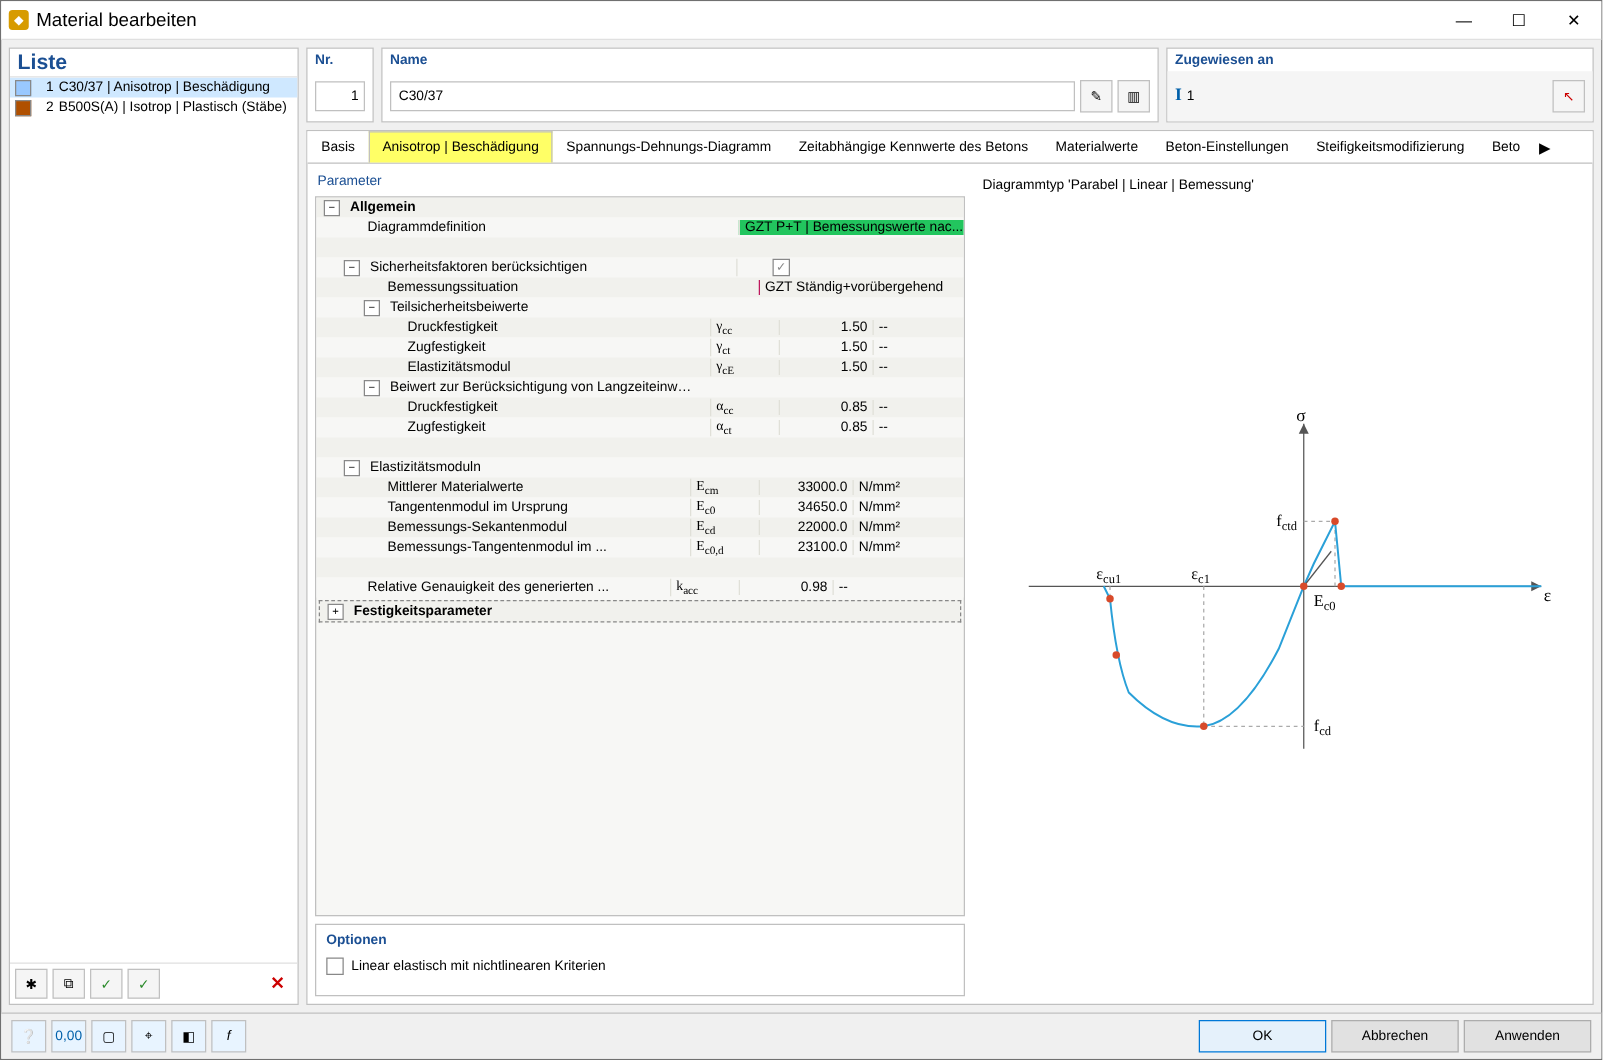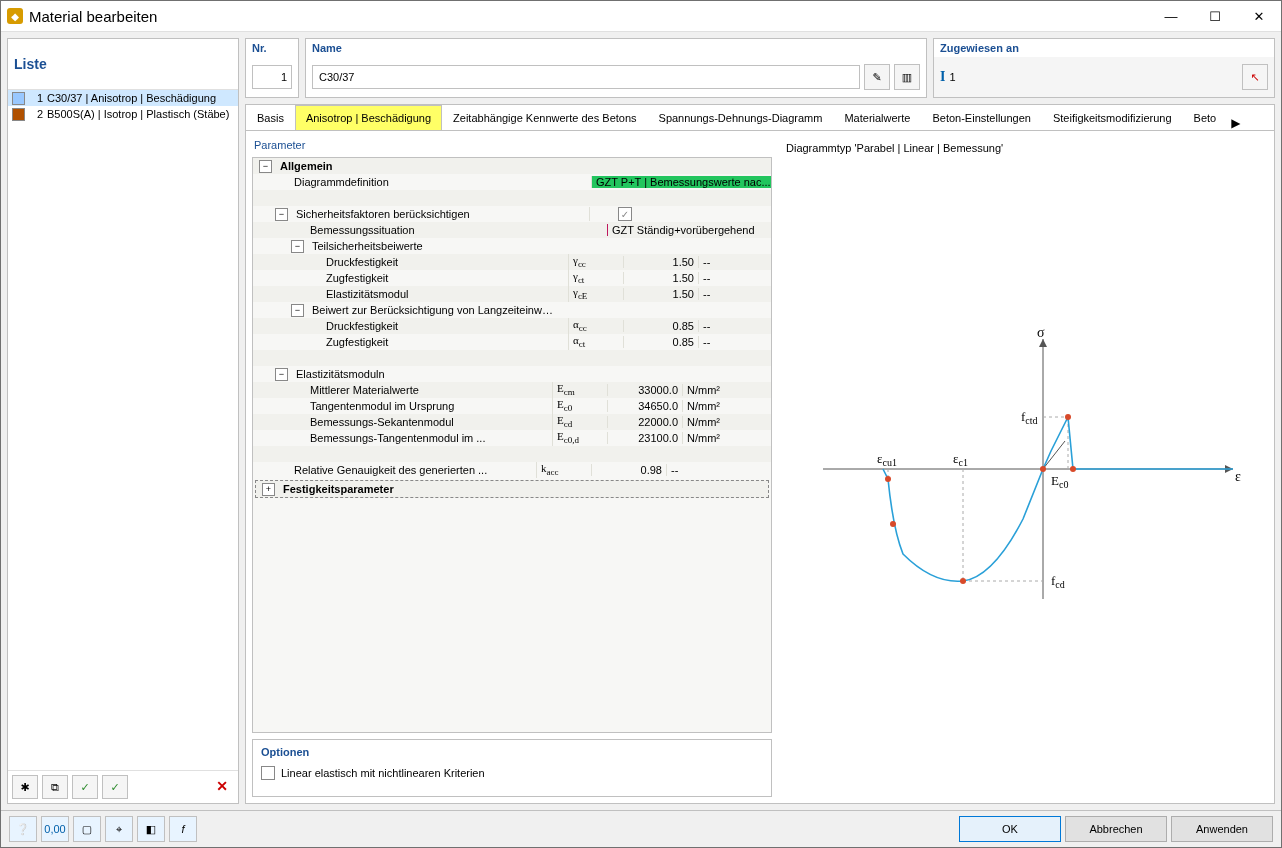--- a/index.html
+++ b/index.html
@@ -4,21 +4,21 @@
 <style>
   html,body{margin:0;padding:0;font-family:"Segoe UI",Tahoma,sans-serif;font-size:11px;color:#000;background:#fff}
   .window{width:1282px;height:848px;border:1px solid #707070;box-sizing:border-box;display:flex;flex-direction:column;background:#f0f0f0}
   .titlebar{height:30px;display:flex;align-items:center;background:#fff;border-bottom:1px solid #e0e0e0}
   .titlebar .icon{width:16px;height:16px;margin:0 6px;background:#d79b00;border-radius:3px;display:flex;align-items:center;justify-content:center;font-size:10px;color:#fff}
   .titlebar .title{flex:1;font-size:15px}
   .winbtns{display:flex}
   .winbtn{width:44px;height:30px;display:flex;align-items:center;justify-content:center;font-size:13px}
   .body{flex:1;display:flex;padding:6px;gap:6px;min-height:0}
   .panel{border:1px solid #c0c0c0;background:#fff;display:flex;flex-direction:column;box-sizing:border-box}
-  .panel-title{font-weight:bold;color:#1b4f93;padding:17px 6px;font-size:14px;border-bottom:1px solid #e0e0e0}
+  .panel-title{font-weight:bold;color:#1b4f93;padding:1px 6px;font-size:17px;border-bottom:1px solid #e0e0e0}
   .left{width:232px}
   .list{flex:1;overflow:auto}
   .list-row{display:flex;align-items:center;height:16px;padding:0 4px;gap:4px}
   .list-row.sel{background:#cfe8ff}
   .swatch{width:11px;height:11px;border:1px solid #888}
   .list-num{width:14px;text-align:right}
   .left-toolbar{display:flex;gap:4px;padding:4px;border-top:1px solid #e0e0e0}
   .tbtn{width:24px;height:22px;border:1px solid #c0c0c0;display:flex;align-items:center;justify-content:center;background:#f5f5f5;font-size:11px}
   .spacer{flex:1}
   .right{flex:1;display:flex;flex-direction:column;gap:6px;min-width:0}
@@ -27,21 +27,21 @@
   .field-label{font-weight:bold;color:#1b4f93;padding:3px 6px;font-size:11px}
   .field-body{flex:1;padding:4px 6px;display:flex;align-items:center;gap:4px}
   .nrbox{width:52px}
   .nrbox input{width:100%;border:1px solid #c0c0c0;text-align:right;padding:4px;box-sizing:border-box;height:24px;font-family:inherit;font-size:11px}
   .namebox{flex:1}
   .namebox input{flex:1;border:1px solid #c0c0c0;padding:4px 6px;height:24px;box-sizing:border-box;font-family:inherit;font-size:11px}
   .iconbtn{width:24px;height:24px;border:1px solid #c0c0c0;background:#f5f5f5;display:flex;align-items:center;justify-content:center}
   .assignbox{width:340px}
   .assignbox .field-body{background:#f5f5f5}
   .ibeam{color:#0060aa;font-weight:bold;font-size:14px;font-family:serif}
-  .tabs{display:flex;align-items:flex-end;border-bottom:1px solid #c0c0c0;background:#fff}
+  .tabs{display:flex;align-items:center;border-bottom:1px solid #c0c0c0;background:#fff}
   .tab{padding:6px 10px;border:1px solid transparent;border-bottom:none;cursor:default;white-space:nowrap}
   .tab.sel{background:#ffff66;border-color:#c0c0c0}
   .tabarrow{padding:0 4px;font-size:12px}
   .main{flex:1;display:flex;gap:6px;min-height:0}
   .params{flex:1;display:flex;flex-direction:column;min-width:0}
   .param-grid{flex:1;border:1px solid #c0c0c0;background:#f7f7f5;overflow:auto;position:relative}
   .prow{display:flex;align-items:center;height:16px;font-size:11px}
   .prow:nth-child(odd){background:#f1f1ed}
   .prow:nth-child(even){background:#f7f7f5}
   .tree-cell{display:flex;align-items:center;box-sizing:border-box}
@@ -129,22 +129,22 @@
             <span style="flex:1">1</span>
             <div class="iconbtn" style="color:#c00">↖</div>
           </div>
         </div>
       </div>
 
       <div class="panel" style="flex:1;min-height:0">
         <div class="tabs" id="tabs">
             <div class="tab">Basis</div>
             <div class="tab sel">Anisotrop | Beschädigung</div>
+            <div class="tab">Spannungs-Dehnungs-Diagramm</div>
             <div class="tab">Zeitabhängige Kennwerte des Betons</div>
-            <div class="tab">Spannungs-Dehnungs-Diagramm</div>
             <div class="tab">Materialwerte</div>
             <div class="tab">Beton-Einstellungen</div>
             <div class="tab">Steifigkeitsmodifizierung</div>
             <div class="tab">Beto</div>
             <div class="tabarrow">▶</div>
           </div>
 
         <div class="main" style="padding:6px">
 
           <div class="params">

